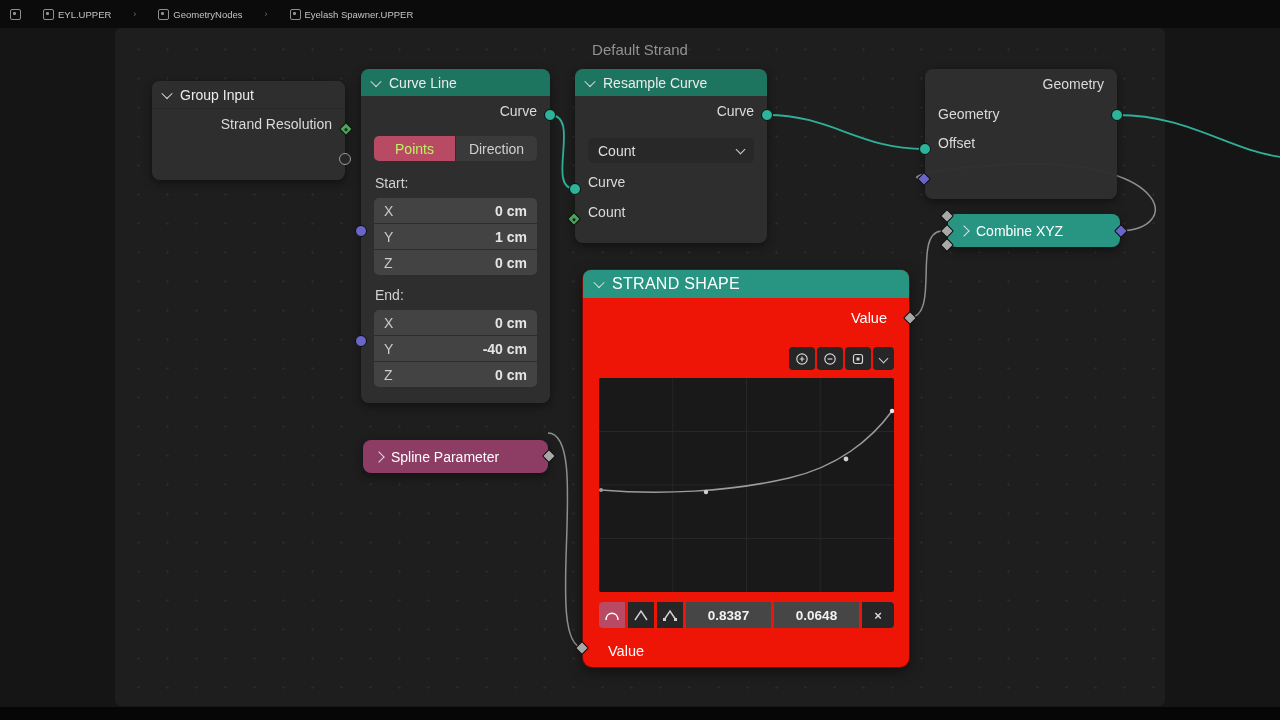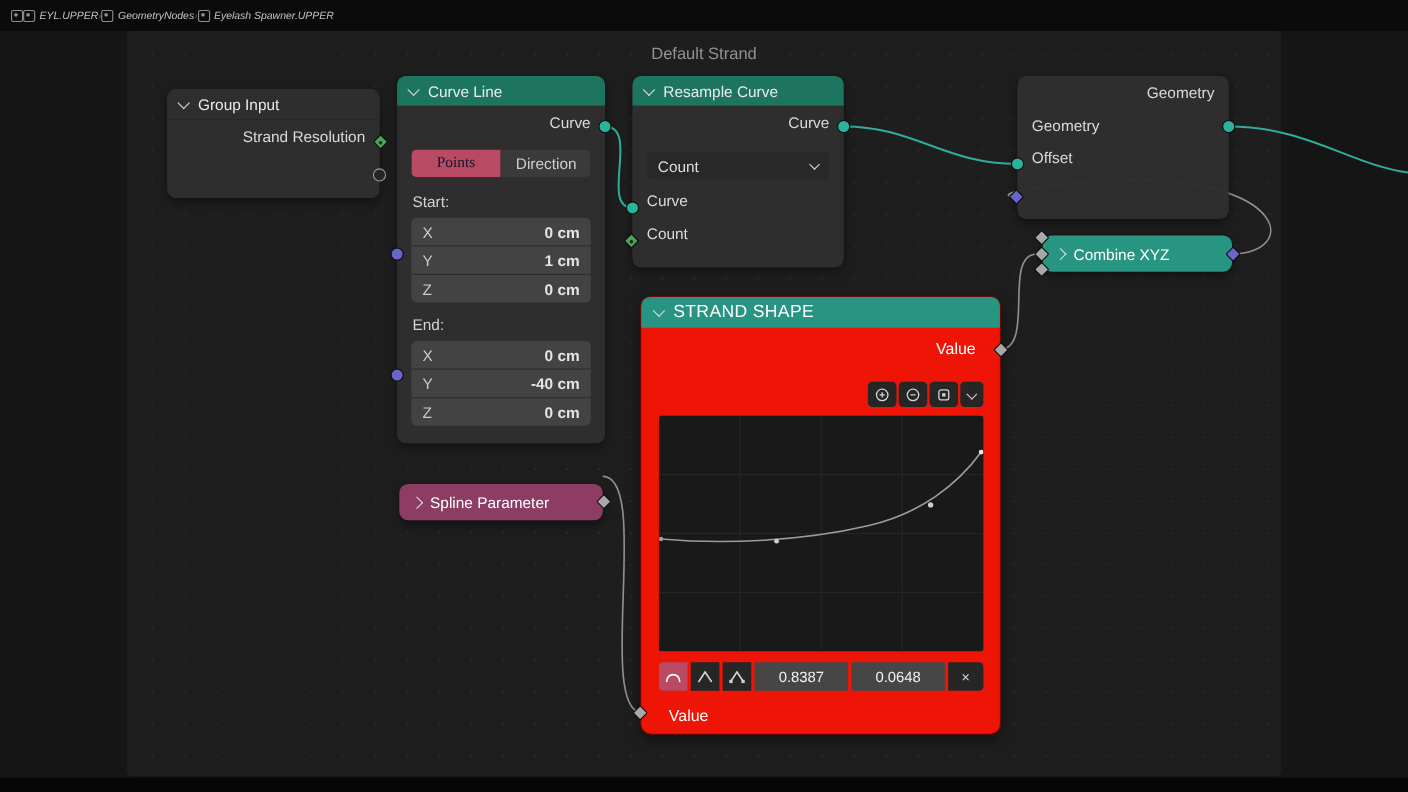--- a/index.html
+++ b/index.html
@@ -3,22 +3,22 @@
 <meta charset="utf-8">
 <style>
   html,body{margin:0;padding:0;}
   body{
     width:1280px;height:720px;position:relative;overflow:hidden;
     background:#151515;font-family:"Liberation Sans",sans-serif;
     -webkit-font-smoothing:antialiased;color:#d6d6d6;
   }
   
   .topbar{position:absolute;left:0;top:0;width:100%;height:28px;background:#0b0b0b;
-    display:flex;align-items:center;padding:0 10px;box-sizing:border-box;gap:0;
-    font-size:9.5px;color:#c3c3c3;z-index:5;font-style:italic;}
+    display:flex;align-items:center;padding:0 10px;box-sizing:border-box;gap:22px;
+    font-size:9.5px;color:#c3c3c3;z-index:5;}
   .bc-item{display:flex;align-items:center;gap:4px;}
   .bc-ico{width:9px;height:9px;border:1px solid #8f8f8f;border-radius:2px;position:relative;flex:0 0 auto;}
   .bc-ico::after{content:"";position:absolute;left:2px;top:2px;width:3px;height:3px;background:#8f8f8f;border-radius:1px;}
   .bc-sep{color:#6f6f6f;font-size:9px;}
   
   .editor{position:absolute;left:115px;top:28px;width:1050px;height:678px;background:#1e1e1e;
     border-radius:6px;z-index:0;
     background-image:radial-gradient(#2a2a2a 1px,rgba(0,0,0,0) 1.2px);
     background-size:29px 29px;background-position:9px 7px;}
   .editor-title{position:absolute;left:0;right:0;top:13px;text-align:center;
@@ -44,21 +44,21 @@
   .sock.r{right:-6px;} .sock.l{left:-6px;}
   .sock.diamond{width:10px;height:10px;border-radius:1.5px;transform:rotate(45deg);}
   .sock.teal{background:#2bb39b;} .sock.green{background:#49a35b;}
   .sock.purple{background:#6a65c9;} .sock.gray{background:#a8a8a8;}
   .sock.virtual{background:#262626;border-color:#9a9a9a;}
   .sock.dot::after{content:"";position:absolute;left:3.2px;top:3.2px;width:2.6px;height:2.6px;
     background:#1b2b20;border-radius:50%;}
   
   .seg-row{display:flex;margin:10px 13px 6px;height:25px;border-radius:5px;overflow:hidden;gap:1px;}
   .seg{flex:1;display:flex;align-items:center;justify-content:center;background:#3a3a3a;color:#cfcfcf;cursor:pointer;}
-  .seg.active{background:#b84a63;color:#0f172a;font-family:Liberation Serif, serif;}
+  .seg.active{background:#b84a63;color:#bef264;}
   .small-label{padding:8px 14px 5px;color:#d2d2d2;}
   .vec{margin:2px 13px 4px;display:flex;flex-direction:column;gap:1px;}
   .vec .field{height:25px;background:#434343;display:flex;align-items:center;padding:0 10px;color:#e5e5e5;}
   .vec .field:first-child{border-radius:5px 5px 0 0;}
   .vec .field:last-child{border-radius:0 0 5px 5px;}
   .field .ax{width:34px;color:#cbcbcb;}
   .field .val{margin-left:auto;font-weight:bold;}
   .dropdown{margin:12px 13px 4px;height:25px;background:#282828;border-radius:5px;
     display:flex;align-items:center;padding:0 10px;color:#dedede;cursor:pointer;}
   .chevdn{width:6px;height:6px;border-right:1.4px solid #cfcfcf;border-bottom:1.4px solid #cfcfcf;
@@ -72,21 +72,21 @@
     background:#ee1506;border-radius:9px;
     box-shadow:0 0 0 1px rgba(120,10,5,.9),0 4px 14px rgba(0,0,0,.5);}
   .strand-header{height:28px;background:#279582;border-radius:8px 8px 0 0;display:flex;
     align-items:center;gap:9px;padding:0 12px;color:#ffffff;font-size:16px;letter-spacing:.3px;}
   .strand .out-label{position:absolute;top:40px;right:22px;color:#fff;font-size:14.5px;}
   .cw-tools{position:absolute;top:77px;right:15px;display:flex;gap:2px;}
   .cw-btn{width:26px;height:23px;background:#262626;border-radius:4px;display:flex;
     align-items:center;justify-content:center;cursor:pointer;}
   .cw-btn.narrow{width:21px;}
   .graph{position:absolute;left:16px;top:108px;width:295px;height:214px;background:#191919;border-radius:2px;}
-  .cw-strip{position:absolute;left:16px;top:332px;right:15px;height:26px;display:flex;gap:3px;}
+  .cw-strip{position:absolute;left:16px;top:332px;right:15px;height:26px;display:flex;gap:3px;font-weight:bold;}
   .ht-btn{width:26px;background:#262626;display:flex;align-items:center;justify-content:center;cursor:pointer;}
   .ht-btn:first-child{border-radius:4px 0 0 4px;}
   .ht-btn.active{background:#b84a63;}
   .num-field{flex:1;background:#464646;display:flex;align-items:center;justify-content:center;color:#f2f2f2;font-size:13.5px;}
   .del-btn{width:32px;background:#262626;color:#d8d8d8;display:flex;align-items:center;
     justify-content:center;border-radius:0 4px 4px 0;font-size:13px;cursor:pointer;}
   .strand .in-row{position:absolute;left:0;top:366px;height:30px;display:flex;align-items:center;
     padding-left:25px;color:#fff;font-size:14.5px;}
 </style>
 </head>

